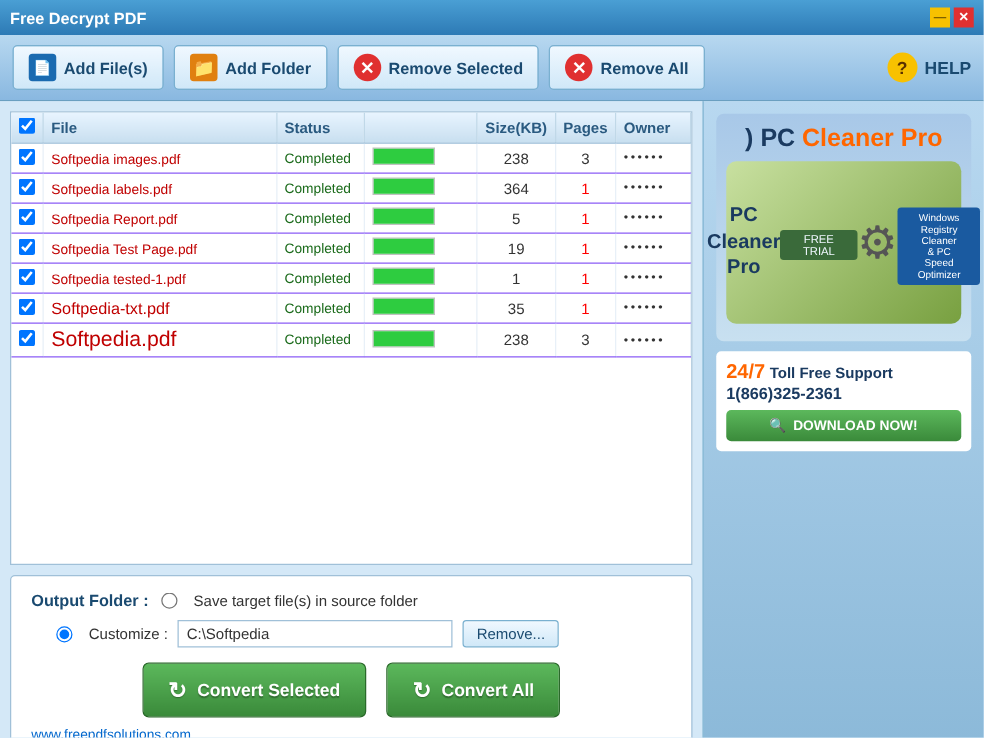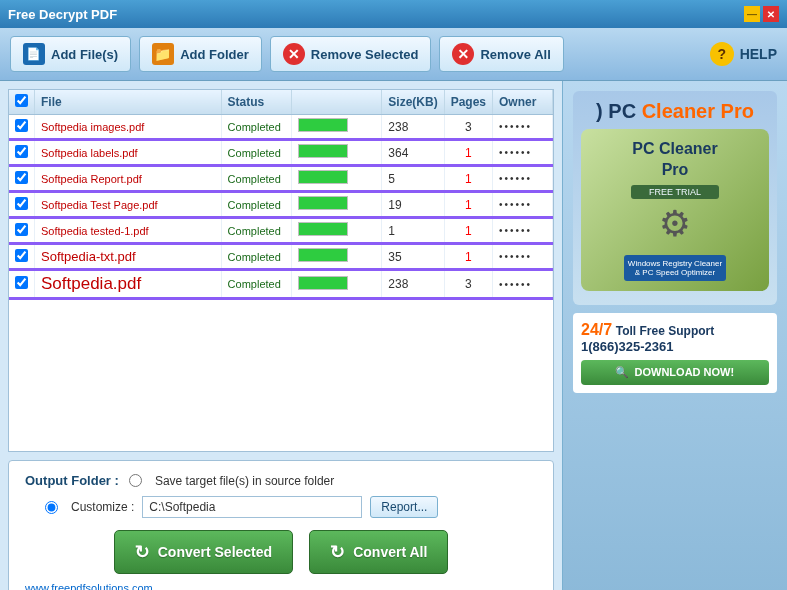--- a/index.html
+++ b/index.html
@@ -107,27 +107,27 @@
       background: linear-gradient(to bottom, #e8f4ff, #c8dff0);
       border-bottom: 1px solid #a0c0d8;
       border-right: 1px solid #c0d8e8;
       padding: 4px 6px;
       text-align: left;
       font-weight: bold;
       color: #2a5a80;
     }
     .file-table td {
       padding: 3px 6px;
-      border-bottom: 3px solid #8b5cf6;
+      border-bottom: 1px solid #8b5cf6;
       border-right: 1px solid #e8f0f8;
       color: #333;
     }
     .checkbox-col { width: 20px; text-align: center; }
     .status-col { width: 70px; }
-    .size-col { width: 60px; text-align: left; }
+    .size-col { width: 60px; text-align: center; }
     .pages-col { width: 45px; text-align: center; }
     .owner-col { width: 60px; }
     .progress-bar-container {
       background: #e0e0e0;
       border: 1px solid #c0c0c0;
       height: 14px;
       width: 50px;
       display: inline-block;
     }
     .progress-bar-fill {
@@ -248,21 +248,21 @@
     }
     .ad-title span { color: #ff6600; }
     .pc-cleaner-box {
       background: linear-gradient(135deg, #c8e0a0 0%, #a0c070 50%, #78a040 100%);
       border-radius: 8px;
       padding: 10px;
       margin: 6px 0;
       position: relative;
       min-height: 130px;
       display: flex;
-      flex-direction: column;
+      flex-direction: row;
       align-items: center;
       justify-content: center;
     }
     .pc-cleaner-label {
       font-size: 16px;
       font-weight: bold;
       color: #1a3a60;
       text-align: center;
       line-height: 1.3;
     }
@@ -276,21 +276,21 @@
     }
     .gear-icon-large {
       font-size: 36px;
       color: #555;
       margin: 4px 0;
     }
     .windows-badge {
       background: #1a5aa0;
       color: white;
       font-size: 8px;
-      padding: 4px 4px;
+      padding: 4px 16px;
       border-radius: 3px;
       margin-top: 6px;
       text-align: center;
     }
     .support-section {
       background: white;
       border-radius: 4px;
       padding: 8px;
       width: 100%;
       margin-top: 8px;
@@ -524,21 +524,21 @@
           <input type="radio" name="output" style="">
           <span>Save target file(s) in source folder</span>
         </label>
       </div>
       <div class="customize-row">
         <label class="radio-option">
           <input type="radio" name="output" checked="" style="">
           <span class="customize-label">Customize :</span>
         </label>
         <input type="text" class="path-input" value="C:\Softpedia" style="">
-        <button class="browse-btn">Report...</button>
+        <button class="browse-btn">Remove...</button>
       </div>
 
       <div class="convert-row">
         <button class="convert-btn">
           <span class="convert-icon">↻</span>
           <span>Convert Selected</span>
         </button>
         <button class="convert-btn">
           <span class="convert-icon">↻</span>
           <span>Convert All</span>

